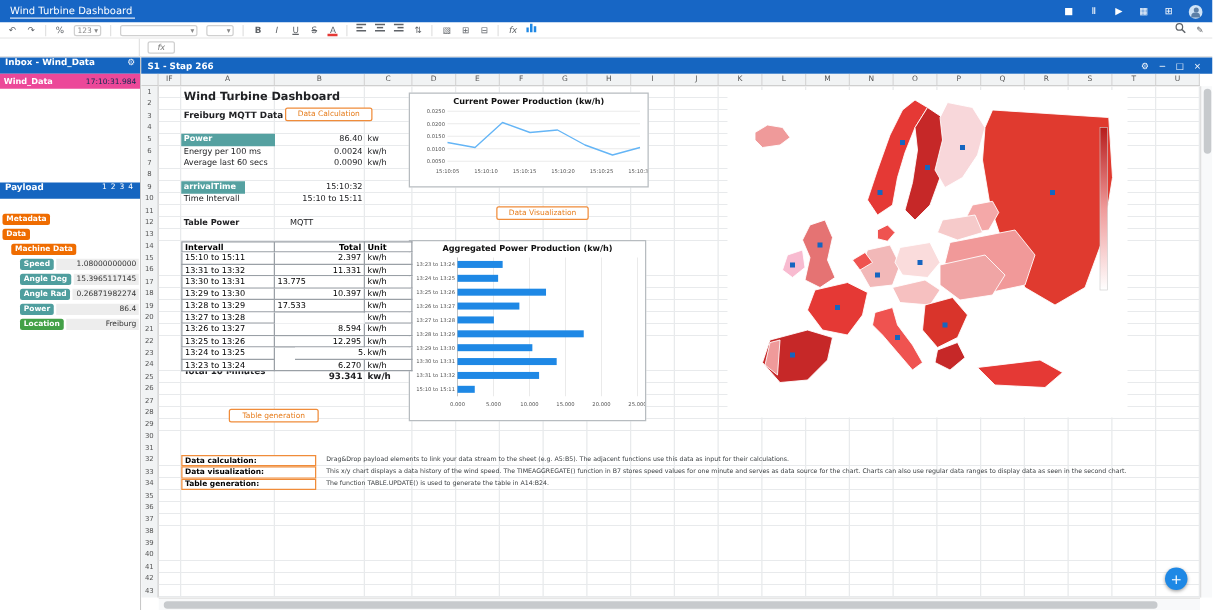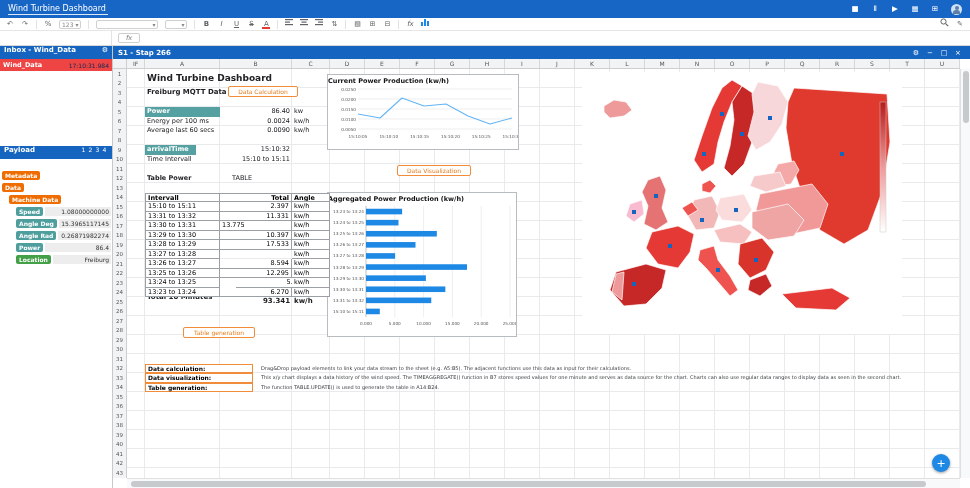--- a/index.html
+++ b/index.html
@@ -24,21 +24,21 @@
   .formulabar{height:15px;border-bottom:1px solid #d9d9d9;display:flex;align-items:center;background:#fff;}
   .namebox{width:112px;height:100%;border-right:1px solid #e3e3e3;font-size:6.5px;color:#444;display:flex;align-items:center;padding:0 6px;}
   .fxbox{width:22px;height:10px;margin-left:6px;border:1px solid #cfcfcf;border-radius:2px;font-size:6.5px;font-style:italic;color:#777;display:flex;align-items:center;justify-content:center;}
   .fbinput{flex:1;height:100%;}
   
   .main{display:flex;height:442px;}
   .leftpanel{width:113px;border-right:1px solid #c8c8c8;background:#fff;display:flex;flex-direction:column;}
   .phead{height:13px;background:#1565c0;color:#fff;font-size:7px;font-weight:bold;display:flex;align-items:flex-start;padding:0 4px;flex:0 0 auto;}
   .phgear{font-weight:normal;font-size:7px;cursor:pointer;}
   .lvl{font-weight:normal;font-size:6px;width:7px;text-align:center;cursor:pointer;}
-  .inbox-item{height:12px;background:#ef4444;display:flex;align-items:center;padding:0 3px;cursor:pointer;flex:0 0 auto;}
+  .inbox-item{height:12px;background:#ec4899;display:flex;align-items:center;padding:0 3px;cursor:pointer;flex:0 0 auto;}
   .imlabel{color:#fff;font-size:6.5px;font-weight:bold;}
   .imtime{margin-left:auto;color:#0d2b52;font-size:6px;}
   .lpgap{height:75px;flex:0 0 auto;}
   #ptree{padding-top:10px;}
   .prow{height:11px;margin-top:1px;display:flex;align-items:center;padding-right:1px;}
   .chip{border-radius:2px;color:#fff;font-size:6px;font-weight:bold;padding:1px 3px;white-space:nowrap;cursor:pointer;}
   .chip.object{background:#ef6c00;} .chip.number{background:#4f9e9e;} .chip.string{background:#43a047;}
   .pval{flex:1;margin-left:2px;background:#ededed;color:#333;font-size:6px;text-align:right;padding:1px 2px;overflow:hidden;white-space:nowrap;}
   
   .sheetpanel{flex:1;display:flex;flex-direction:column;position:relative;background:#fff;}
@@ -53,21 +53,21 @@
   .grid{position:absolute;top:10px;left:14px;right:10px;bottom:10px;overflow:hidden;background-image:repeating-linear-gradient(to bottom,transparent 0 8.8px,#e8eaec 8.8px 9.5px);}
   .vline{position:absolute;top:0;bottom:0;width:1px;background:#e8eaec;}
   .cell{position:absolute;font-size:6.5px;line-height:9.5px;height:9.5px;white-space:nowrap;color:#202124;}
   .b{font-weight:bold;} .r{text-align:right;}
   .tealcell{background:#55a1a1;color:#fff;font-weight:bold;padding-left:2px;}
   .obtn{position:absolute;border:1px solid #f08c3a;color:#e67c1b;background:#fff;border-radius:2px;font-size:6px;display:flex;align-items:center;justify-content:center;cursor:pointer;white-space:nowrap;}
   .tablecell{position:absolute;border-right:1px solid #9aa0a6;border-bottom:1px solid #9aa0a6;font-size:6.5px;line-height:9px;padding:0 2px;background:#fff;white-space:nowrap;overflow:hidden;}
   .notelabel{position:absolute;height:9.5px;font-size:6px;font-weight:bold;line-height:8.5px;border:1px solid #f08c3a;padding-left:2px;background:#fff;white-space:nowrap;}
   .notetext{position:absolute;height:9.5px;font-size:5px;line-height:9.5px;color:#3c4043;white-space:nowrap;overflow:hidden;padding-left:3px;}
   .chartbox{position:absolute;background:#fff;border:1px solid #b7bcc0;}
-  .charttitle{text-align:left;font-weight:bold;font-size:6.5px;margin-top:2px;color:#111;}
+  .charttitle{text-align:center;font-weight:bold;font-size:6.5px;margin-top:2px;color:#111;}
   .mapwrap{position:absolute;background:#fff;}
   .vscroll{position:absolute;right:0;top:10px;bottom:10px;width:10px;background:#f8f9fa;border-left:1px solid #e0e0e0;}
   .vthumb{position:absolute;top:2px;left:2px;width:6px;height:52px;background:#c7cacd;border-radius:3px;}
   .hscroll{position:absolute;left:14px;right:10px;bottom:0;height:10px;background:#f8f9fa;border-top:1px solid #e0e0e0;}
   .hthumb{position:absolute;left:4px;right:34px;top:2px;height:6px;background:#c7cacd;border-radius:3px;}
   .fab{position:absolute;right:20px;bottom:16px;width:18px;height:18px;border-radius:50%;background:#1e88e5;color:#fff;display:flex;align-items:center;justify-content:center;font-size:11px;box-shadow:0 1px 3px rgba(0,0,0,.4);cursor:pointer;}
 </style>
 </head>
 <body>
 
@@ -323,21 +323,21 @@
         <div class="cell r" style="left:93px;top:57px;width:70px">0.0090</div>
         <div class="cell" style="left:167px;top:57px">kw/h</div>
 
         <div class="cell tealcell" style="left:18px;top:76px;width:51px">arrivalTime</div>
         <div class="cell r" style="left:93px;top:76px;width:70px">15:10:32</div>
 
         <div class="cell" style="left:20px;top:85.5px">Time Intervall</div>
         <div class="cell r" style="left:93px;top:85.5px;width:70px">15:10 to 15:11</div>
 
         <div class="cell b" style="left:20px;top:104.5px">Table Power</div>
-        <div class="cell" style="left:105px;top:104.5px">TABLE</div>
+        <div class="cell" style="left:105px;top:104.5px">MQTT</div>
 
         <div class="cell b" style="left:20px;top:224px;font-size:7px">Total 10 Minutes</div>
         <div class="cell r b" style="left:93px;top:228px;width:70px;font-size:7px">93.341</div>
         <div class="cell b" style="left:167px;top:228px;font-size:7px">kw/h</div>
 
         <div class="obtn" style="left:56px;top:258px;width:72px;height:11px">Table generation</div>
         <div class="obtn" style="left:270px;top:96px;width:74px;height:11px">Data Visualization</div>
 
         <div class="notelabel" style="left:18px;top:294.5px;width:108px">Data calculation:</div>
         <div class="notetext" style="left:131px;top:294.5px;width:695px">Drag&amp;Drop payload elements to link your data stream to the sheet (e.g. A5:B5). The adjacent functions use this data as input for their calculations.</div>
@@ -455,35 +455,35 @@
               <rect x="258" y="80" width="4" height="4"></rect>
               <rect x="172" y="186" width="4" height="4"></rect>
               <rect x="50" y="210" width="4" height="4"></rect>
               <rect x="134" y="196" width="4" height="4"></rect>
             </g>
             <rect x="298" y="30" width="6" height="130" fill="url(#scaleGrad)" stroke="#cccccc" stroke-width="0.5"></rect>
           </svg>
         </div>
       <div class="tablecell b" style="left: 18px; top: 123.5px; width: 75px; height: 9.5px; text-align: left; border-left: 1px solid rgb(154, 160, 166); border-top: 1px solid rgb(154, 160, 166);">Intervall</div>
           <div class="tablecell b" style="left: 93px; top: 123.5px; width: 72px; height: 9.5px; text-align: right; border-top: 1px solid rgb(154, 160, 166);">Total</div>
-          <div class="tablecell b" style="left: 165px; top: 123.5px; width: 38px; height: 9.5px; text-align: left; border-top: 1px solid rgb(154, 160, 166);">Angle</div>
+          <div class="tablecell b" style="left: 165px; top: 123.5px; width: 38px; height: 9.5px; text-align: left; border-top: 1px solid rgb(154, 160, 166);">Unit</div>
           <div class="tablecell" style="left: 18px; top: 133px; width: 75px; height: 9.5px; text-align: left; border-left: 1px solid rgb(154, 160, 166);">15:10 to 15:11</div>
           <div class="tablecell" style="left: 93px; top: 133px; width: 72px; height: 9.5px; text-align: right;">2.397</div>
           <div class="tablecell" style="left: 165px; top: 133px; width: 38px; height: 9.5px; text-align: left;">kw/h</div>
           <div class="tablecell" style="left: 18px; top: 142.5px; width: 75px; height: 9.5px; text-align: left; border-left: 1px solid rgb(154, 160, 166);">13:31 to 13:32</div>
           <div class="tablecell" style="left: 93px; top: 142.5px; width: 72px; height: 9.5px; text-align: right;">11.331</div>
           <div class="tablecell" style="left: 165px; top: 142.5px; width: 38px; height: 9.5px; text-align: left;">kw/h</div>
           <div class="tablecell" style="left: 18px; top: 152px; width: 75px; height: 9.5px; text-align: left; border-left: 1px solid rgb(154, 160, 166);">13:30 to 13:31</div>
           <div class="tablecell" style="left: 93px; top: 152px; width: 72px; height: 9.5px; text-align: left;">13.775</div>
           <div class="tablecell" style="left: 165px; top: 152px; width: 38px; height: 9.5px; text-align: left;">kw/h</div>
           <div class="tablecell" style="left: 18px; top: 161.5px; width: 75px; height: 9.5px; text-align: left; border-left: 1px solid rgb(154, 160, 166);">13:29 to 13:30</div>
           <div class="tablecell" style="left: 93px; top: 161.5px; width: 72px; height: 9.5px; text-align: right;">10.397</div>
           <div class="tablecell" style="left: 165px; top: 161.5px; width: 38px; height: 9.5px; text-align: left;">kw/h</div>
           <div class="tablecell" style="left: 18px; top: 171px; width: 75px; height: 9.5px; text-align: left; border-left: 1px solid rgb(154, 160, 166);">13:28 to 13:29</div>
-          <div class="tablecell" style="left: 93px; top: 171px; width: 72px; height: 9.5px; text-align: right;">17.533</div>
+          <div class="tablecell" style="left: 93px; top: 171px; width: 72px; height: 9.5px; ">17.533</div>
           <div class="tablecell" style="left: 165px; top: 171px; width: 38px; height: 9.5px; text-align: left;">kw/h</div>
           <div class="tablecell" style="left: 18px; top: 180.5px; width: 75px; height: 9.5px; text-align: left; border-left: 1px solid rgb(154, 160, 166);">13:27 to 13:28</div>
           <div class="tablecell" style="left: 93px; top: 191px; width: 72px; height: 9.5px; text-align: right;">5.056</div>
           <div class="tablecell" style="left: 165px; top: 180.5px; width: 38px; height: 9.5px; text-align: left;">kw/h</div>
           <div class="tablecell" style="left: 18px; top: 190px; width: 75px; height: 9.5px; text-align: left; border-left: 1px solid rgb(154, 160, 166);">13:26 to 13:27</div>
           <div class="tablecell" style="left: 93px; top: 190px; width: 72px; height: 9.5px; text-align: right;">8.594</div>
           <div class="tablecell" style="left: 165px; top: 190px; width: 38px; height: 9.5px; text-align: left;">kw/h</div>
           <div class="tablecell" style="left: 18px; top: 199.5px; width: 75px; height: 9.5px; text-align: left; border-left: 1px solid rgb(154, 160, 166);">13:25 to 13:26</div>
           <div class="tablecell" style="left: 93px; top: 199.5px; width: 72px; height: 9.5px; text-align: right;">12.295</div>
           <div class="tablecell" style="left: 165px; top: 199.5px; width: 38px; height: 9.5px; text-align: left;">kw/h</div>

